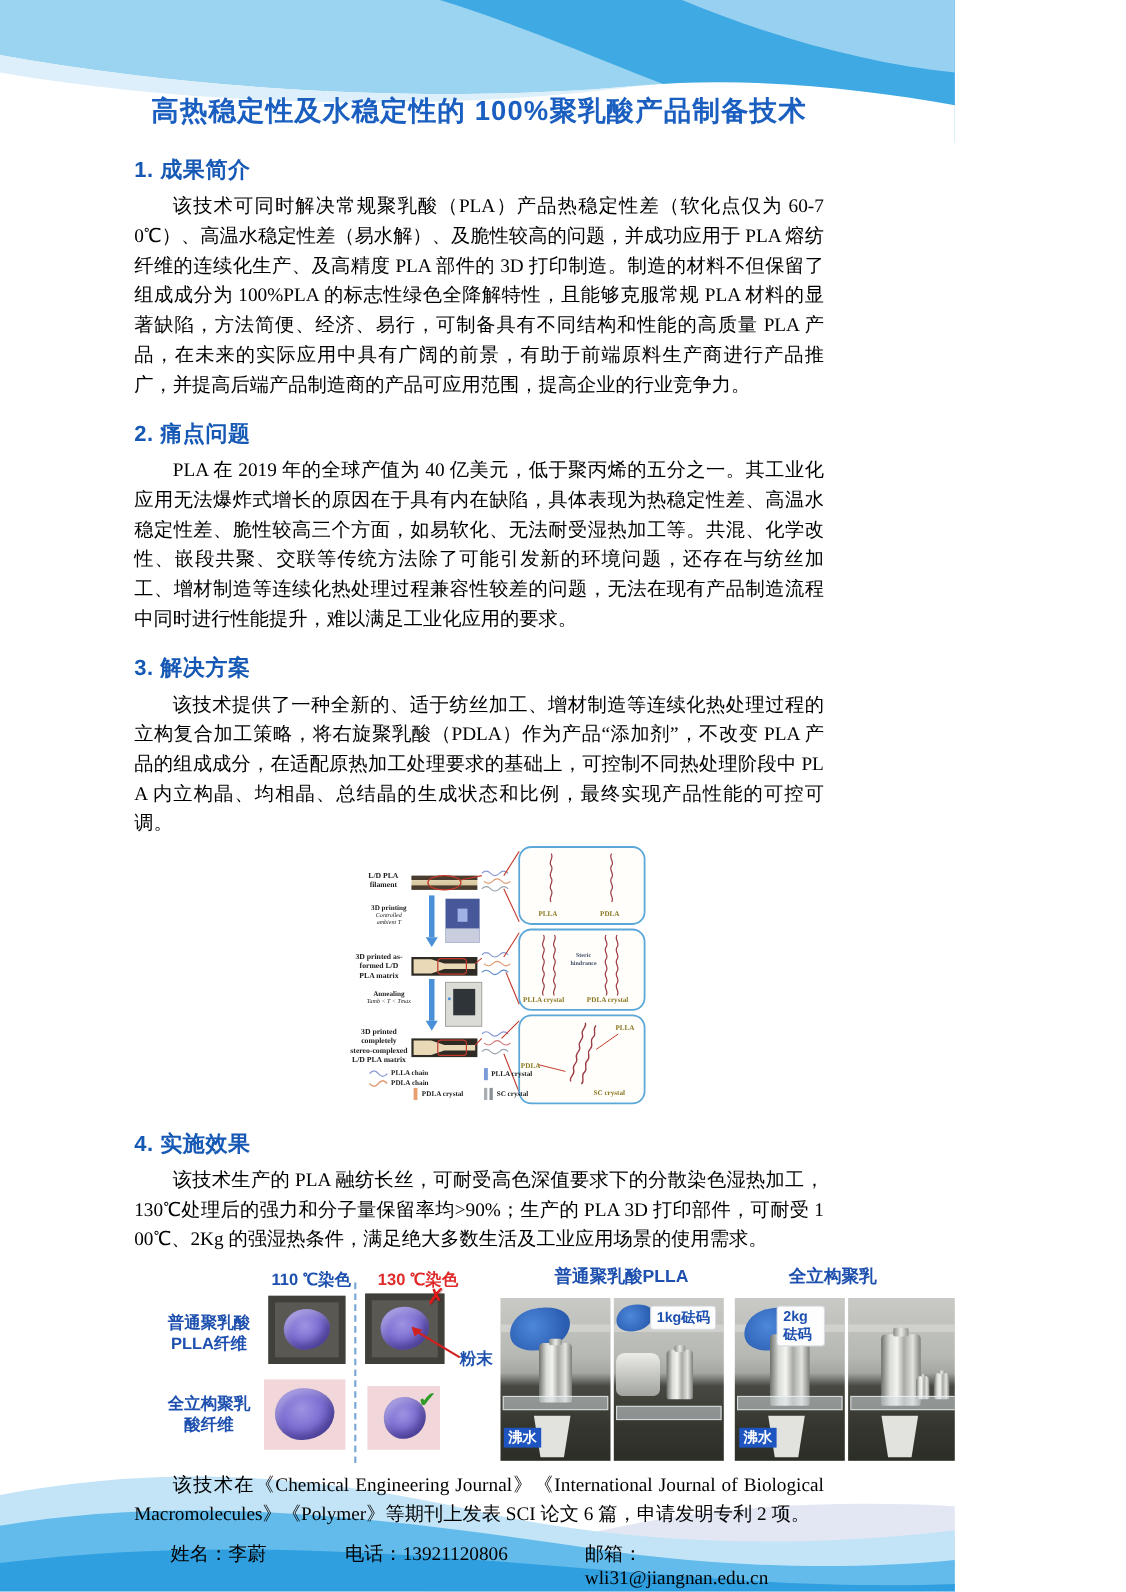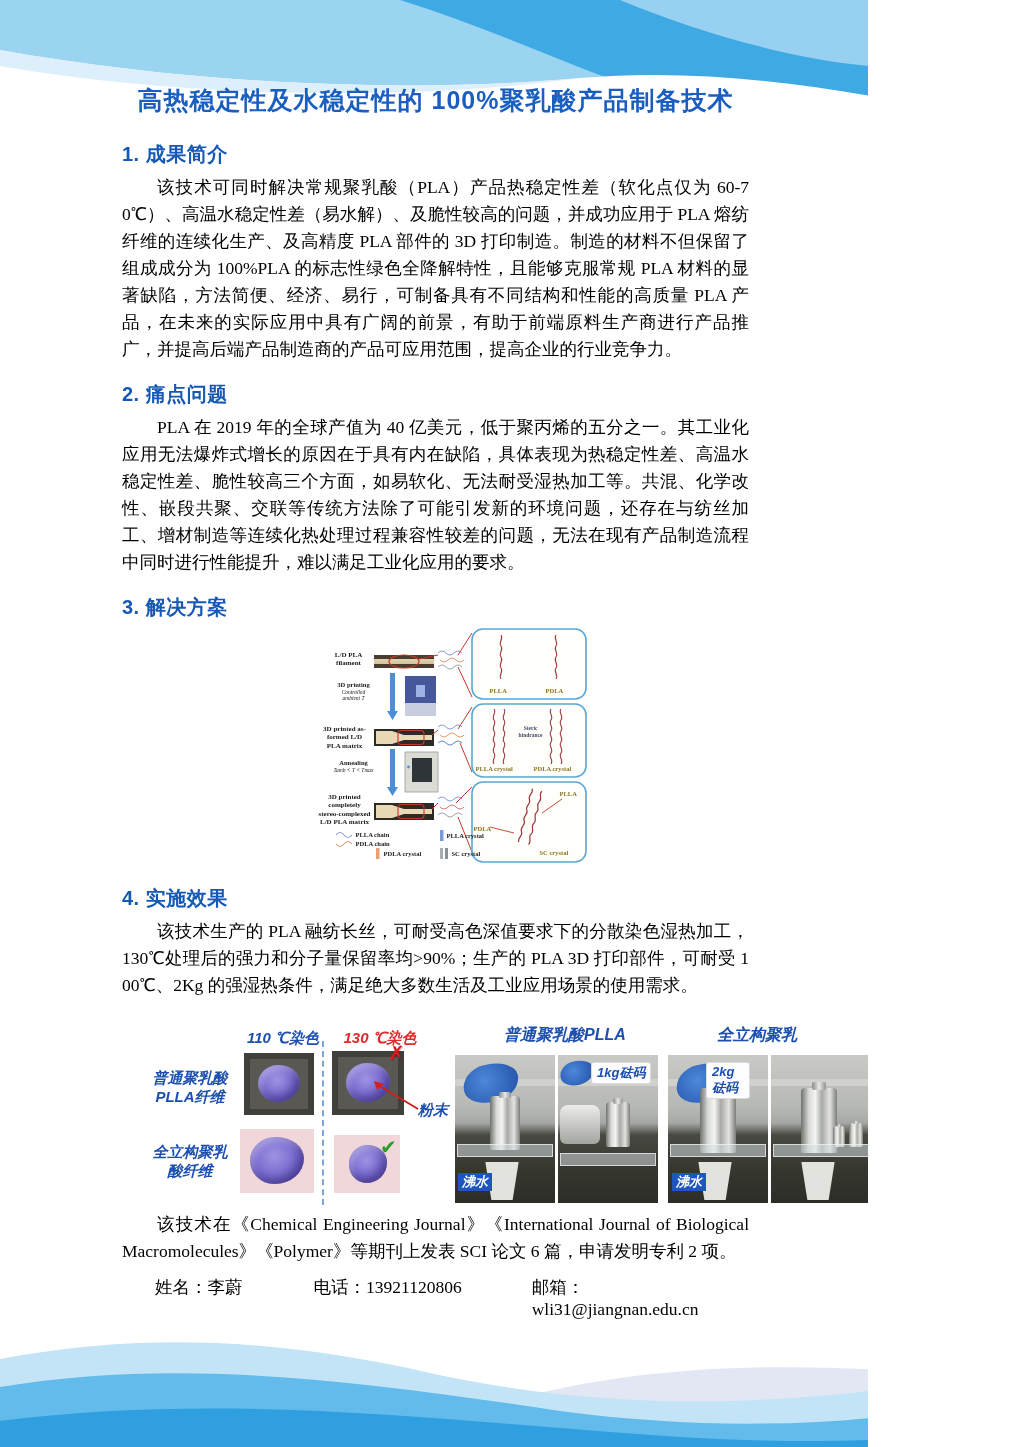--- a/index.html
+++ b/index.html
@@ -33,21 +33,21 @@
   .scheme-fig svg { position:absolute; left:0; top:0; }
   .lbl { position:absolute; font-weight:bold; color:#1b1b1b; text-align:center; line-height:1.2; z-index:2; }
   .lbl-step  { font-size:7px; }
   .lbl-arrow { font-size:6.5px; }
   .lbl-sub   { font-size:5.5px; font-style:italic; font-weight:normal; display:block; }
   .lbl-legend{ font-size:6.5px; text-align:left; }
   .lbl-panel { font-size:6.5px; color:#8a7620; }
   .lbl-note  { font-size:5.5px; color:#44506a; }
 
   
-  .photos-fig { position:relative; height:188px; margin-top:24px;font-style:italic; }
+  .photos-fig { position:relative; height:188px; margin-top:8px; }
   .blue-b { color:#1d4fae; font-family:"Liberation Sans", sans-serif; font-weight:bold; }
   .red-b  { color:#e02a2a; font-family:"Liberation Sans", sans-serif; font-weight:bold; }
   .dye-head { position:absolute; top:6px; width:86px; text-align:center; font-size:15px; }
   .dye-row-lbl { position:absolute; width:100px; text-align:center; font-size:15px; line-height:1.25; }
   .dye-photo { position:absolute; box-sizing:border-box; overflow:hidden; }
   .dye-dark { background:#595853; border:6px solid #403f3a; }
   .dye-pink { background:#f1d7d9; }
   .fiber {
     position:absolute; left:14%; top:12%; width:72%; height:74%;
     background:radial-gradient(circle at 45% 40%, #9e92e2 0%, #7d6fd2 45%, #685ac6 72%, #5a4db6 100%);
@@ -137,20 +137,21 @@
 
     <div class="doc-title">高热稳定性及水稳定性的 100%聚乳酸产品制备技术</div>
 
     <div class="sec-h first">1. 成果简介</div>
     <p class="para">该技术可同时解决常规聚乳酸（PLA）产品热稳定性差（软化点仅为 60-70℃）、高温水稳定性差（易水解）、及脆性较高的问题，并成功应用于 PLA 熔纺纤维的连续化生产、及高精度 PLA 部件的 3D 打印制造。制造的材料不但保留了组成成分为 100%PLA 的标志性绿色全降解特性，且能够克服常规 PLA 材料的显著缺陷，方法简便、经济、易行，可制备具有不同结构和性能的高质量 PLA 产品，在未来的实际应用中具有广阔的前景，有助于前端原料生产商进行产品推广，并提高后端产品制造商的产品可应用范围，提高企业的行业竞争力。</p>
 
     <div class="sec-h">2. 痛点问题</div>
     <p class="para">PLA 在 2019 年的全球产值为 40 亿美元，低于聚丙烯的五分之一。其工业化应用无法爆炸式增长的原因在于具有内在缺陷，具体表现为热稳定性差、高温水稳定性差、脆性较高三个方面，如易软化、无法耐受湿热加工等。共混、化学改性、嵌段共聚、交联等传统方法除了可能引发新的环境问题，还存在与纺丝加工、增材制造等连续化热处理过程兼容性较差的问题，无法在现有产品制造流程中同时进行性能提升，难以满足工业化应用的要求。</p>
 
     <div class="sec-h">3. 解决方案</div>
+    <p class="para">该技术提供了一种全新的、适于纺丝加工、增材制造等连续化热处理过程的立构复合加工策略，将右旋聚乳酸（PDLA）作为产品“添加剂”，不改变 PLA 产品的组成成分，在适配原热加工处理要求的基础上，可控制不同热处理阶段中 PLA 内立构晶、均相晶、总结晶的生成状态和比例，最终实现产品性能的可控可调。</p>
 
     <div class="scheme-fig">
       <svg width="272" height="240" viewBox="0 0 272 240">
         <defs>
           <linearGradient id="fil" x1="0" y1="0" x2="0" y2="1">
             <stop offset="0" stop-color="#4a3c2e"></stop>
               <stop offset="0.3" stop-color="#4a3c2e"></stop>
             <stop offset="0.32" stop-color="#e0d2ae"></stop>
               <stop offset="0.68" stop-color="#d6c49c"></stop>
             <stop offset="0.7" stop-color="#4a3c2e"></stop>

